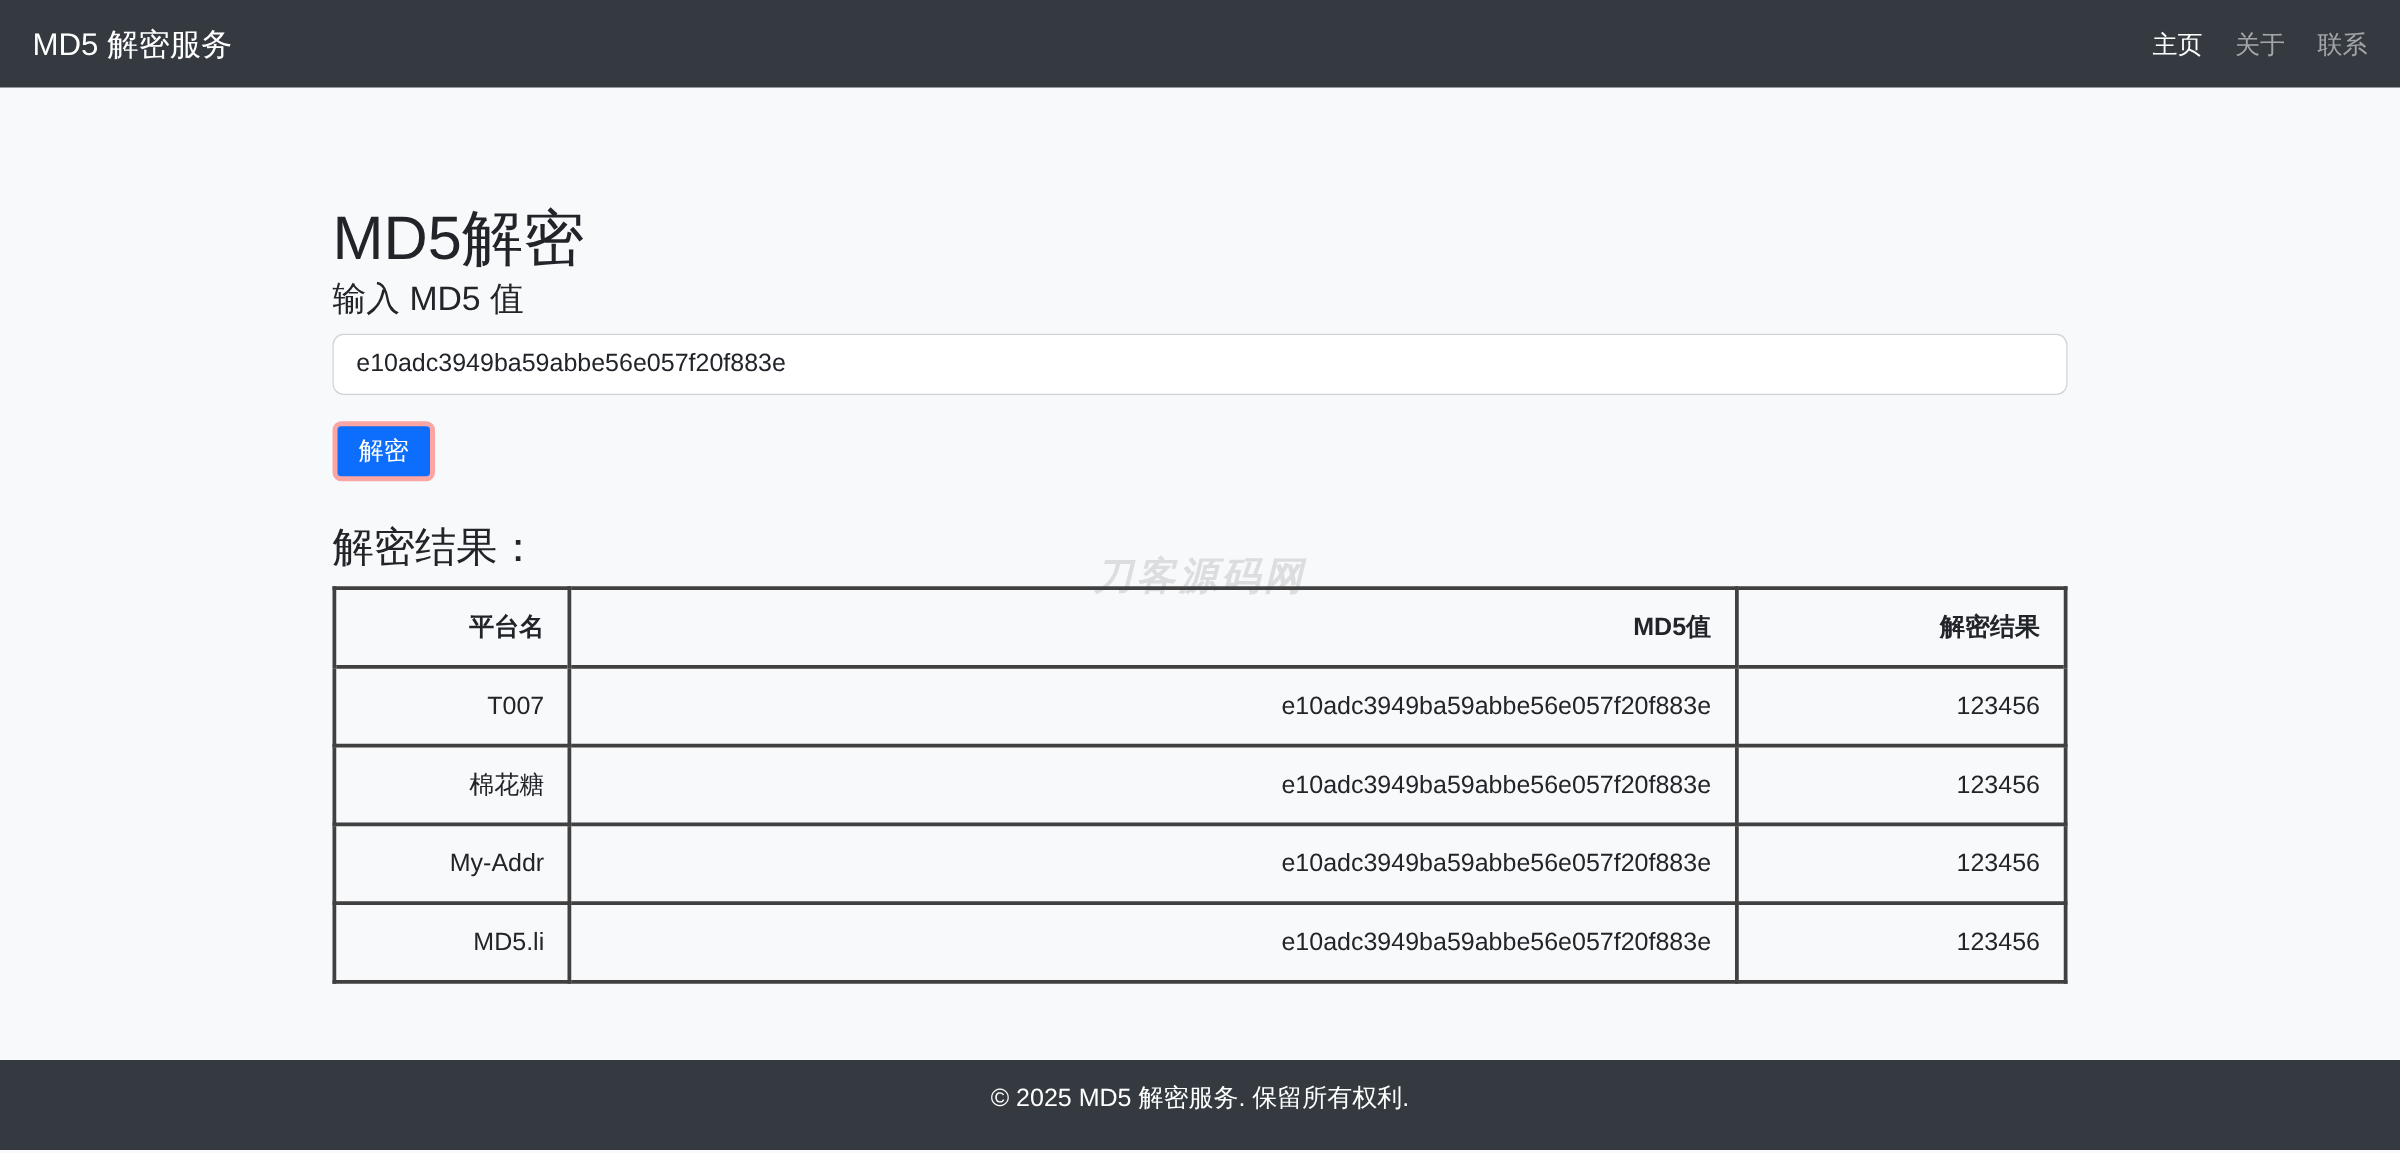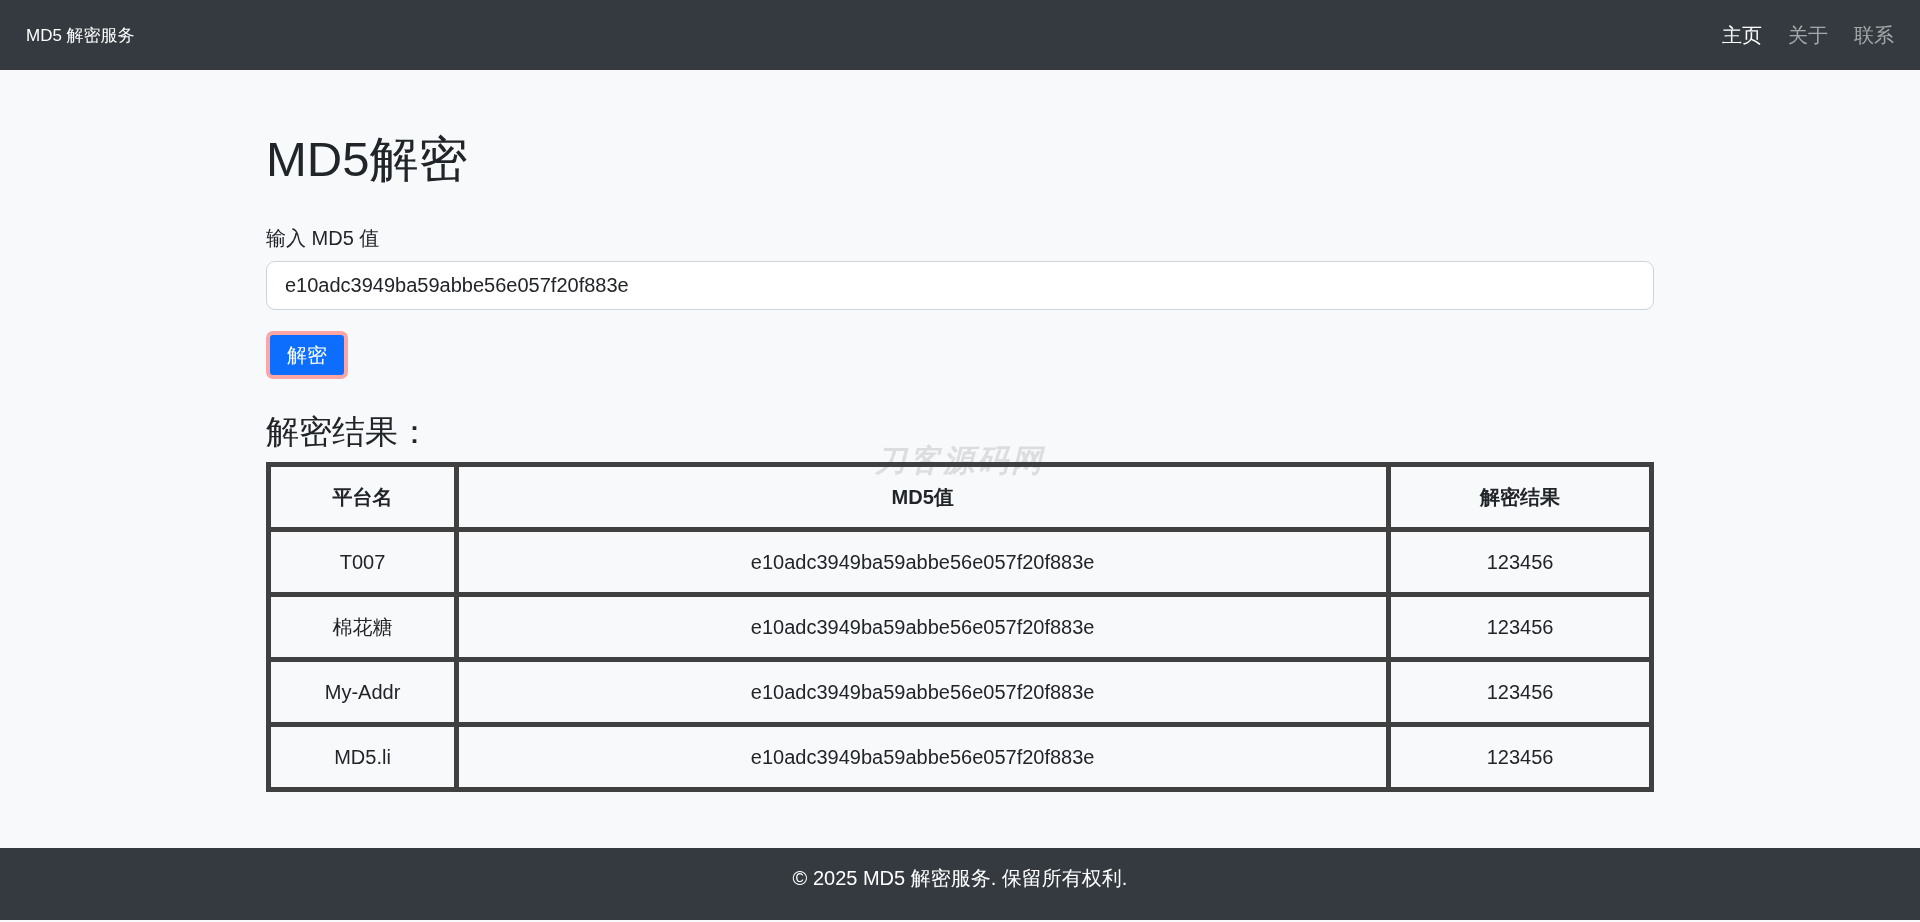--- a/index.html
+++ b/index.html
@@ -13,53 +13,52 @@
   .navbar {
     height: 70px;
     background: #343a40;
     display: flex;
     align-items: center;
     justify-content: space-between;
     padding: 0 26px;
   }
   .navbar-brand {
     color: #ffffff;
-    font-size: 17px;
+    font-size: 25px;
     text-decoration: none;
     cursor: pointer;
   }
   .navbar-links { display: flex; align-items: center; }
   .nav-link {
     font-size: 20px;
     margin-left: 26px;
     color: rgba(255,255,255,0.55);
     text-decoration: none;
     cursor: pointer;
   }
   .nav-link.active { color: #ffffff; }
   
   .main-area {
     min-height: 778px;
     position: relative;
   }
   .container {
     width: 1388px;
     margin: 0 auto;
-    padding-top: 63px;
+    padding-top: 95px;
   }
   .page-title {
     font-size: 49px;
     font-weight: 500;
     line-height: 1.1;
     color: #212529;
   }
   .form-label {
     display: block;
-    margin-top: 36px;
-    font-size: 20px;
+    font-size: 27px;
     line-height: 1.5;
   }
   .md5-input {
     display: block;
     width: 100%;
     height: 49px;
     margin-top: 8px;
     padding: 0 18px;
     font-size: 20px;
     font-family: "Liberation Sans", "DejaVu Sans", sans-serif;
@@ -87,23 +86,23 @@
     font-weight: 500;
     line-height: 1.2;
   }
   .results-table {
     width: 100%;
     margin-top: 11px;
     border-collapse: collapse;
     font-size: 20px;
   }
   .results-table th, .results-table td {
-    border: 5px solid #404040;
+    border: 3px solid #404040;
     padding: 15px 19px;
-    text-align: center;
+    text-align: right;
     line-height: 1.5;
     font-weight: normal;
   }
   .results-table thead th {
     font-weight: bold;
     border-bottom-width: 2px;
   }
   .col-platform { width: 13.6%; }
   .col-md5 { width: 67.4%; }
   .col-result { width: 19%; }

